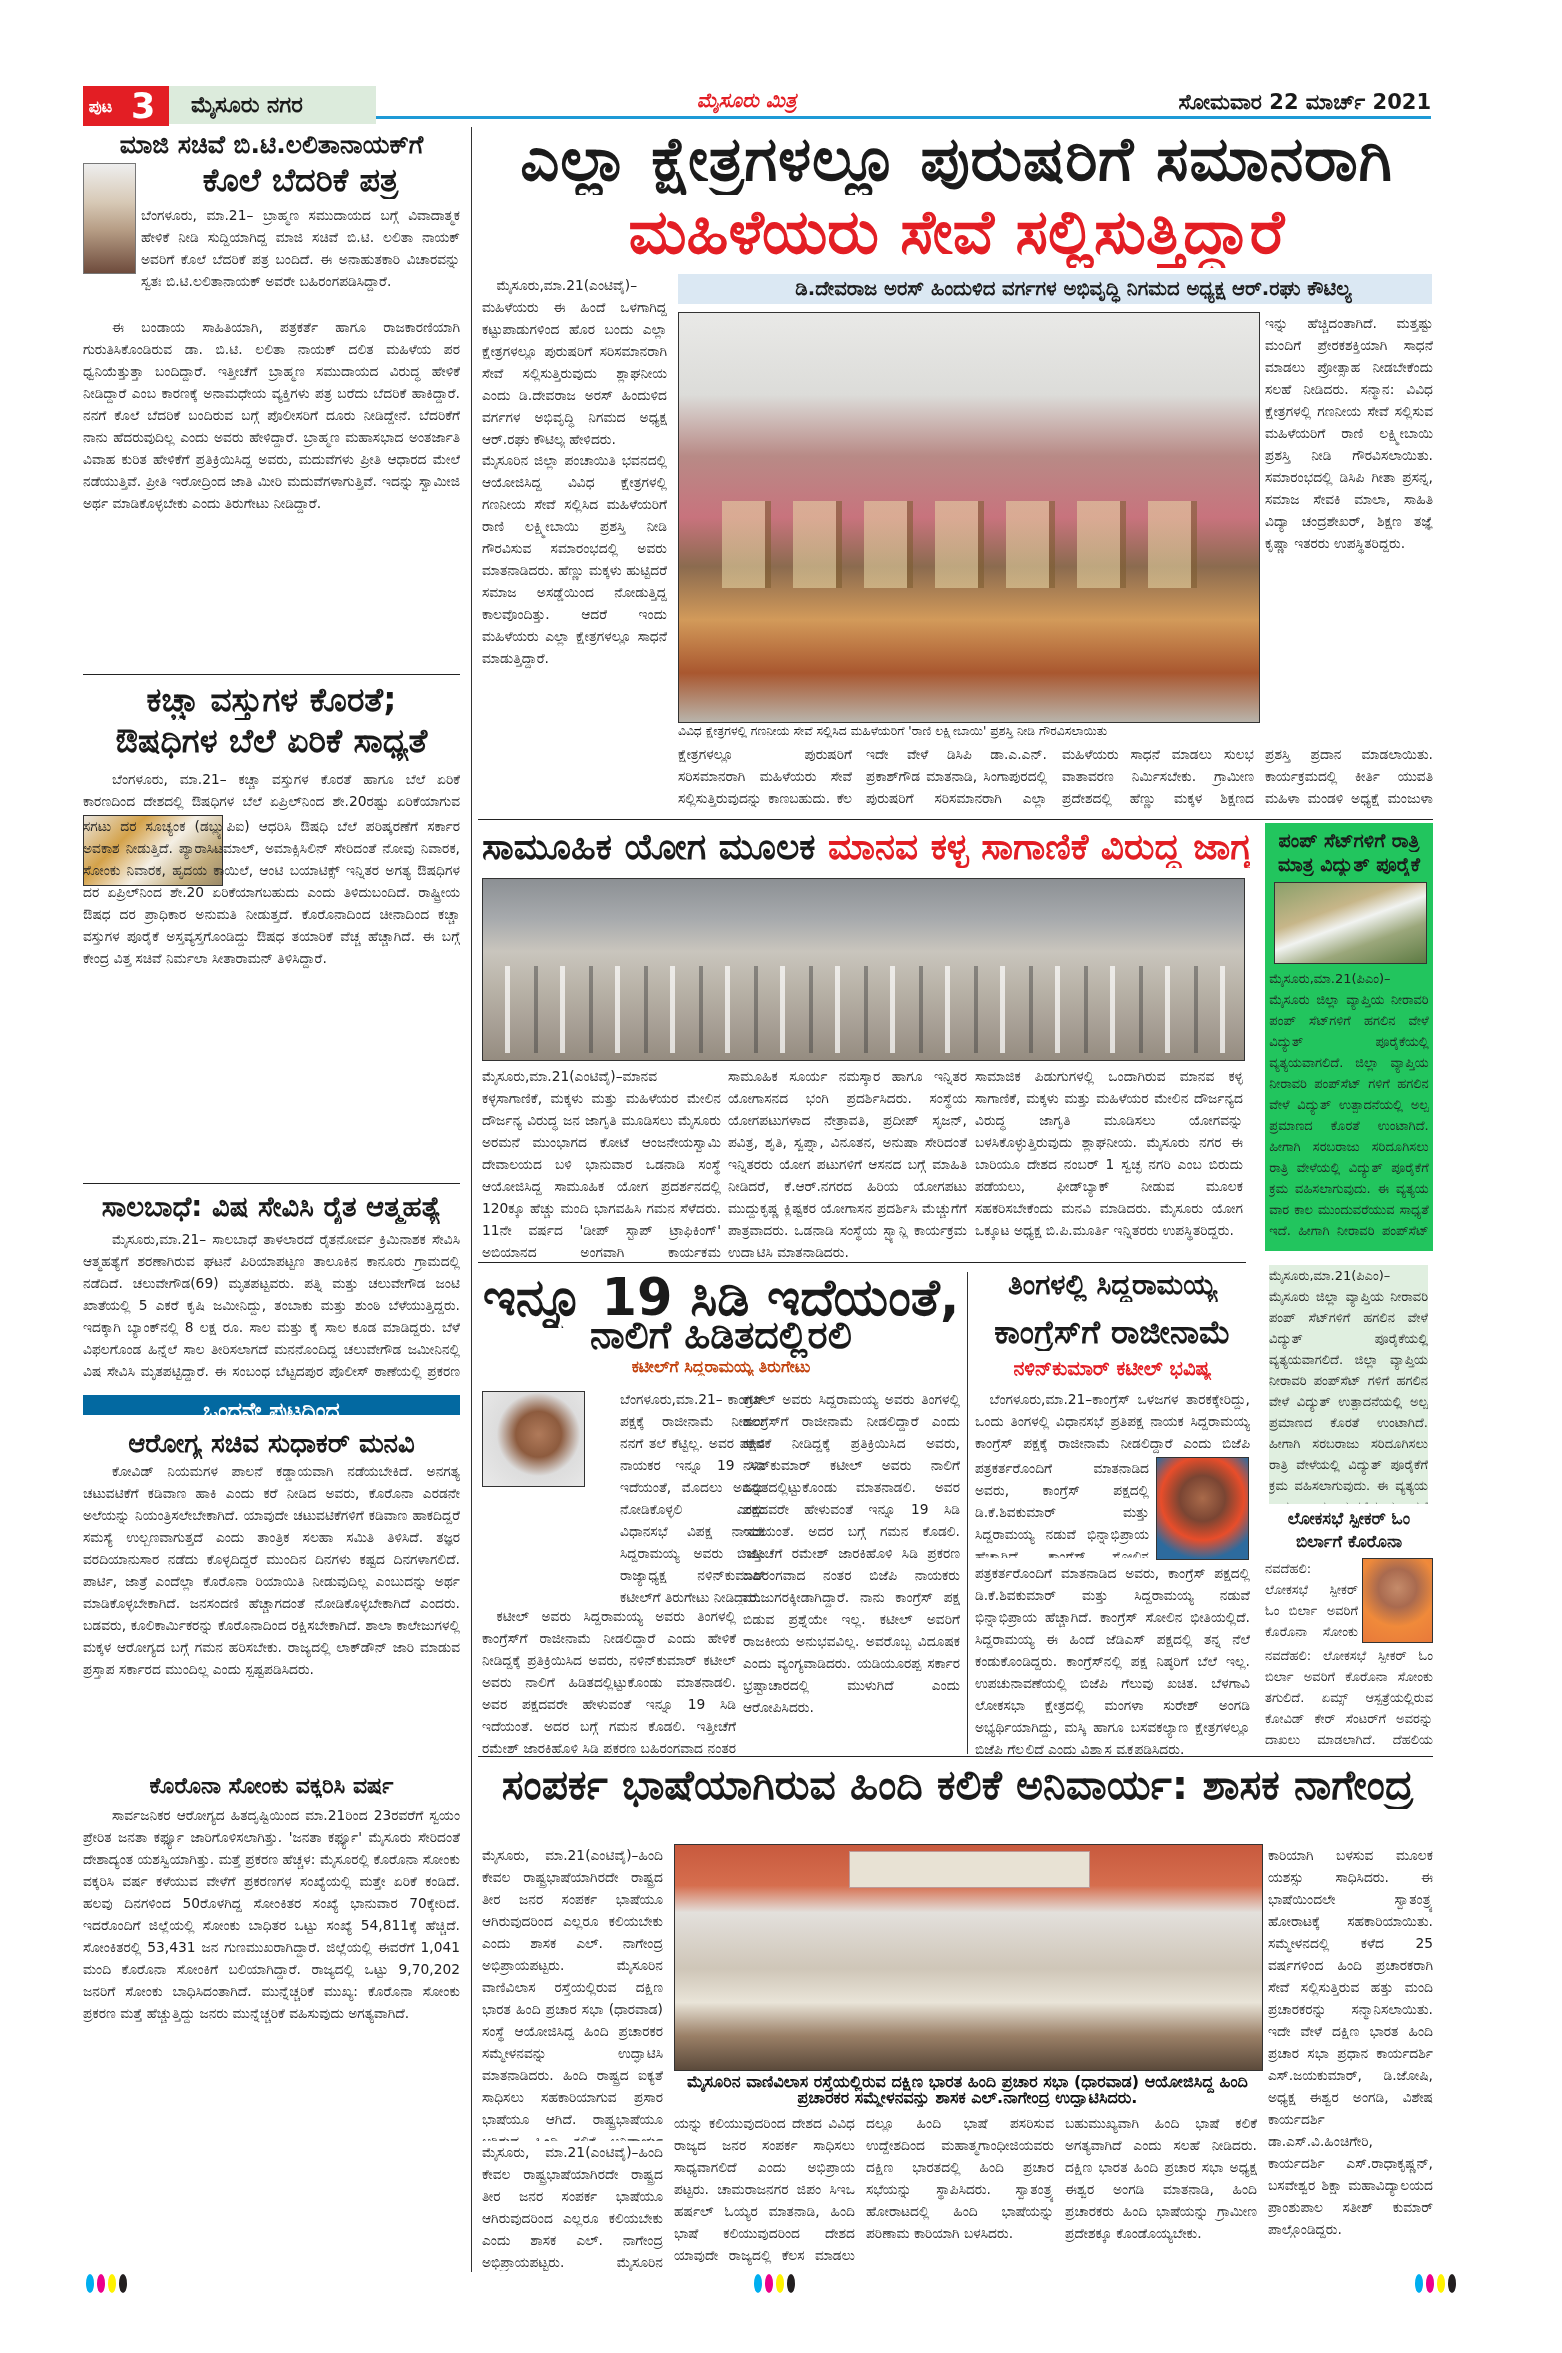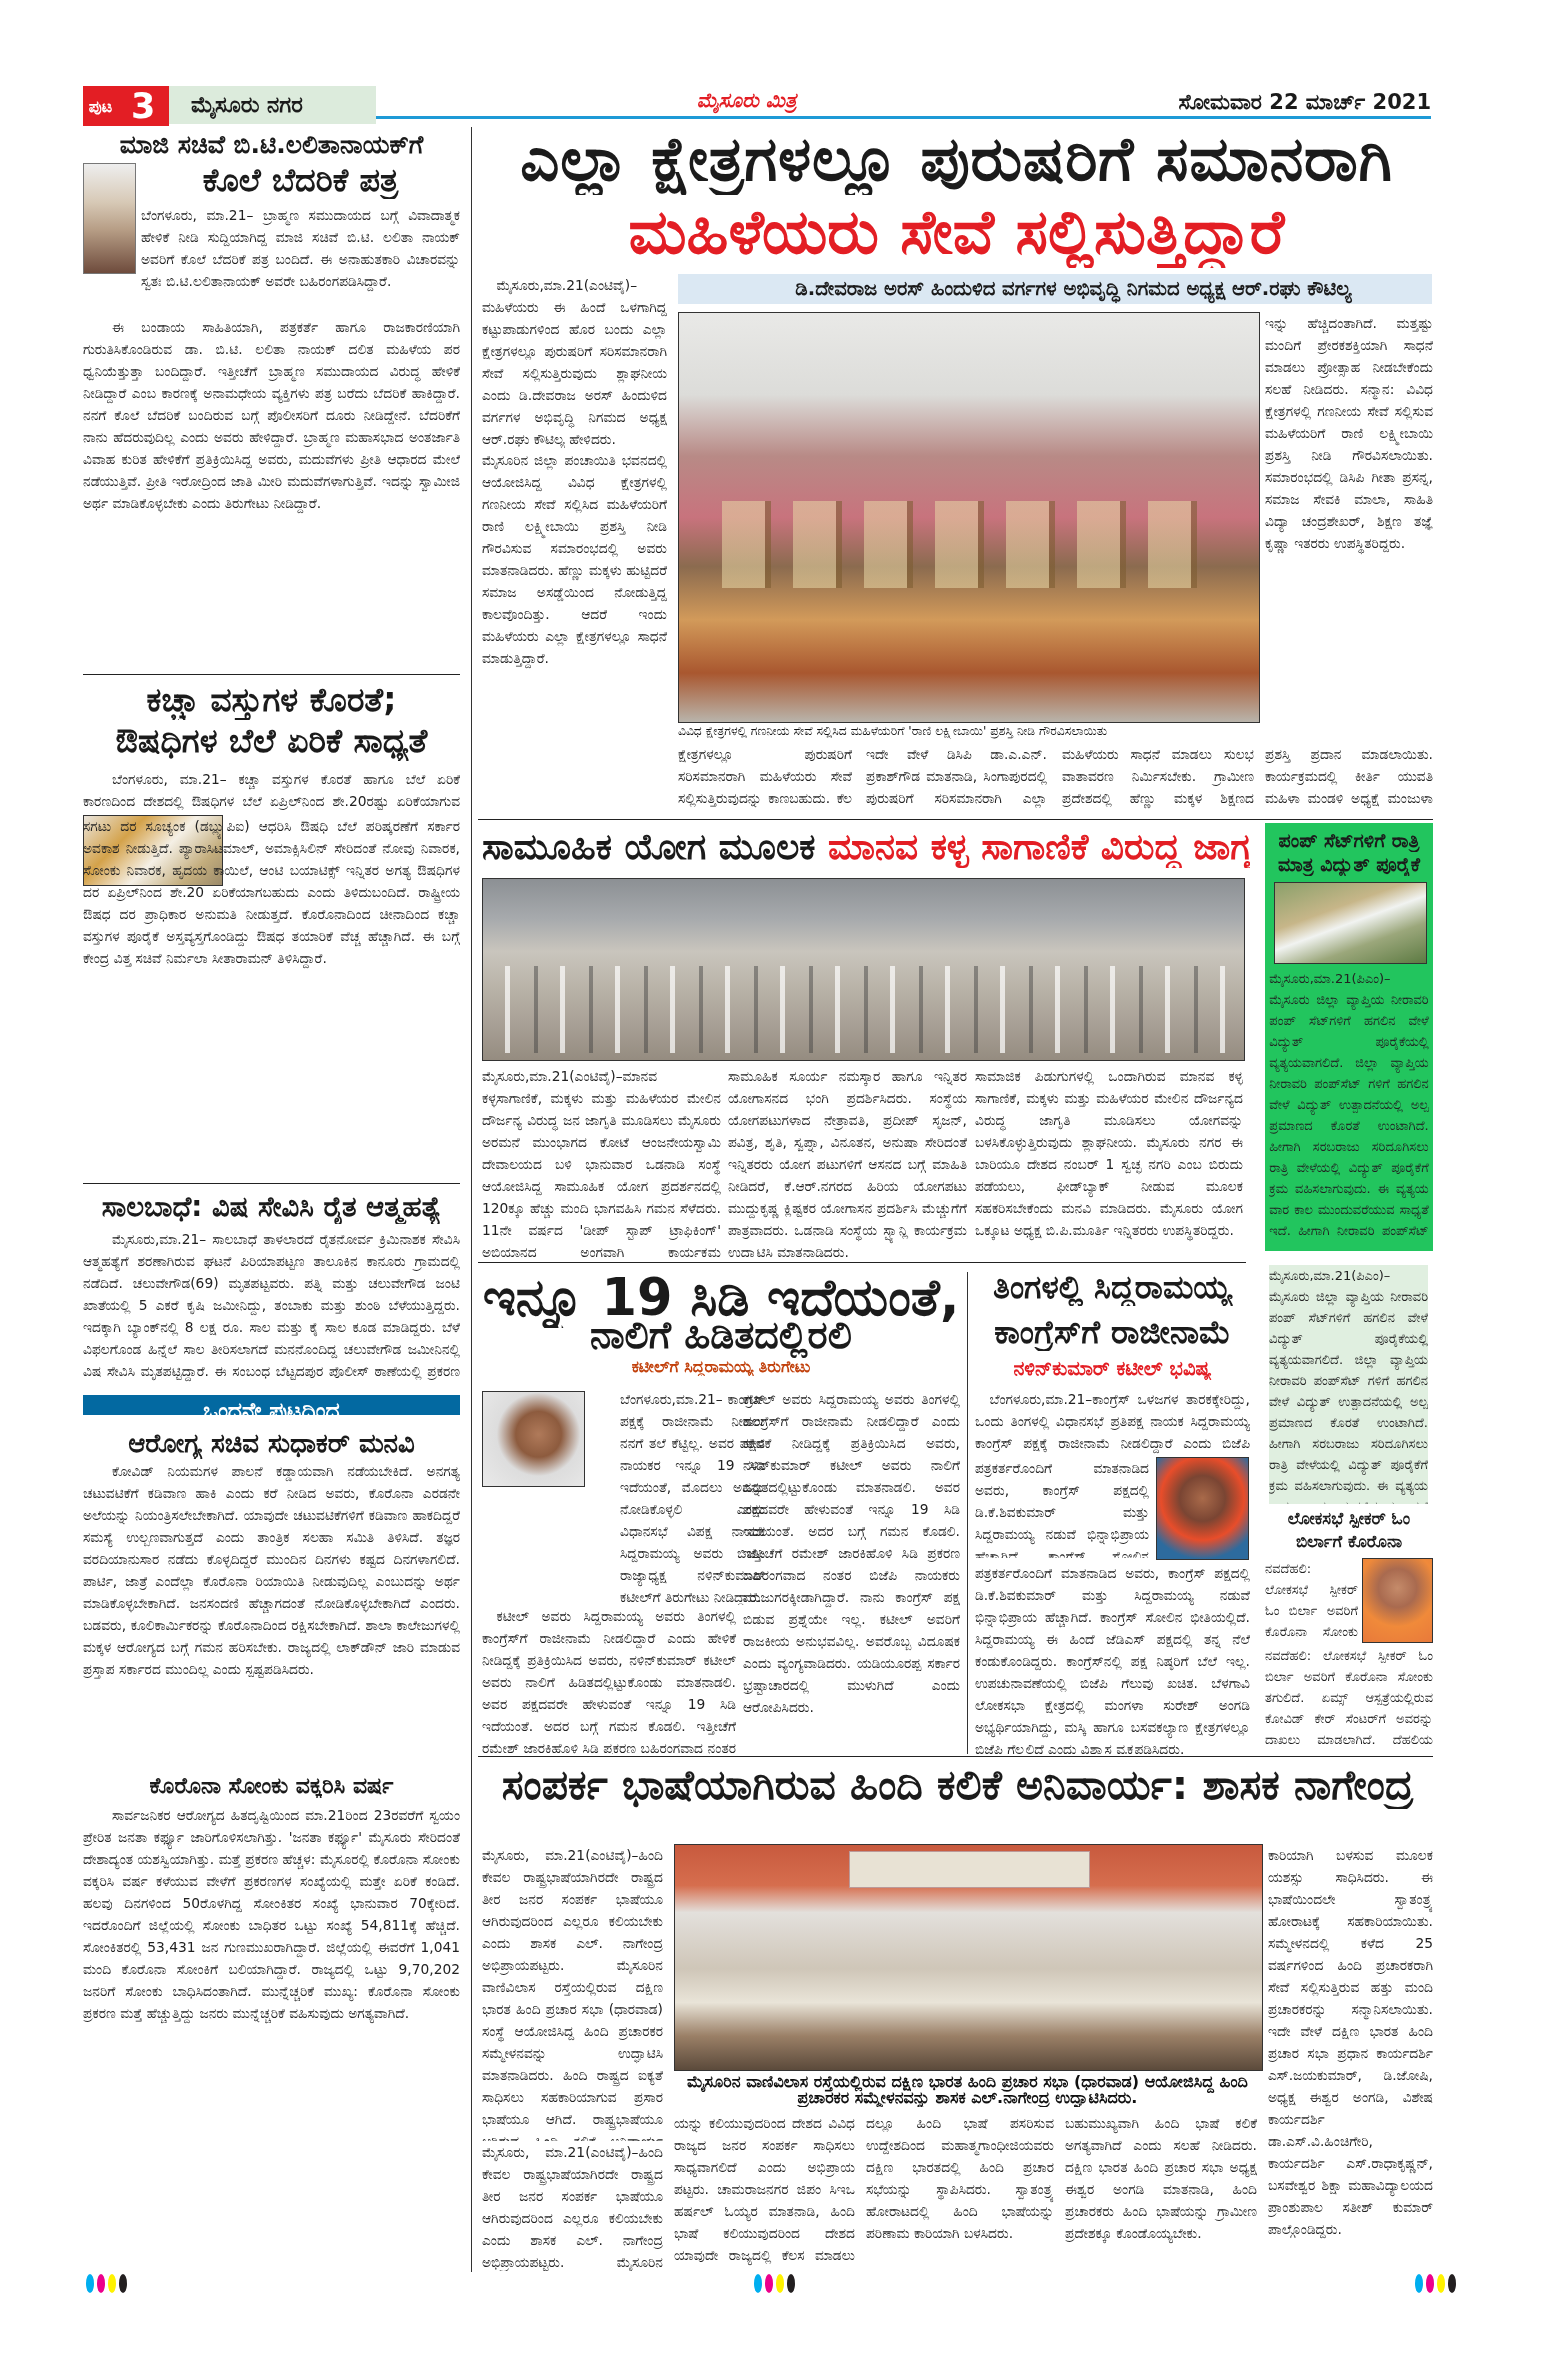--- a/index.html
+++ b/index.html
@@ -104,21 +104,21 @@
 <div class="abs hl" style="left:482px;top:1268px;width:478px;font-size:51px;">ಇನ್ನೂ 19 ಸಿಡಿ ಇದೆಯಂತೆ,</div>
 <div class="abs hl" style="left:482px;top:1313px;width:478px;font-size:38px;">ನಾಲಿಗೆ ಹಿಡಿತದಲ್ಲಿರಲಿ</div>
 <div class="abs hl red" style="left:482px;top:1357px;width:478px;font-size:16px;color:#c2410c;">ಕಟೀಲ್‌ಗೆ ಸಿದ್ದರಾಮಯ್ಯ ತಿರುಗೇಟು</div>
 <div class="photo" style="left:482px;top:1391px;width:101px;height:94px;background:radial-gradient(circle at 55% 45%,#b07a5a 0%,#8d5b3e 30%,#ddd 55%,#eaeaea 100%);"></div>
 <div class="abs bodytext" style="left:620px;top:1388px;width:145px;height:217px;">ಬೆಂಗಳೂರು,ಮಾ.21– ಕಾಂಗ್ರೆಸ್ ಪಕ್ಷಕ್ಕೆ ರಾಜೀನಾಮೆ ನೀಡಲು ನನಗೆ ತಲೆ ಕೆಟ್ಟಿಲ್ಲ. ಅವರ ಪಕ್ಷದ ನಾಯಕರ ಇನ್ನೂ 19 ಸಿಡಿ ಇದೆಯಂತೆ, ಮೊದಲು ಅದನ್ನು ನೋಡಿಕೊಳ್ಳಲಿ ಎಂದು ವಿಧಾನಸಭೆ ವಿಪಕ್ಷ ನಾಯಕ ಸಿದ್ದರಾಮಯ್ಯ ಅವರು ಬಿಜೆಪಿ ರಾಜ್ಯಾಧ್ಯಕ್ಷ ನಳಿನ್‌ಕುಮಾರ್ ಕಟೀಲ್‌ಗೆ ತಿರುಗೇಟು ನೀಡಿದ್ದಾರೆ.</div>
 <div class="abs bodytext" style="left:482px;top:1605px;width:254px;height:149px;text-indent:14.5px;">ಕಟೀಲ್ ಅವರು ಸಿದ್ದರಾಮಯ್ಯ ಅವರು ತಿಂಗಳಲ್ಲಿ ಕಾಂಗ್ರೆಸ್‌ಗೆ ರಾಜೀನಾಮೆ ನೀಡಲಿದ್ದಾರೆ ಎಂದು ಹೇಳಿಕೆ ನೀಡಿದ್ದಕ್ಕೆ ಪ್ರತಿಕ್ರಿಯಿಸಿದ ಅವರು, ನಳಿನ್‌ಕುಮಾರ್ ಕಟೀಲ್ ಅವರು ನಾಲಿಗೆ ಹಿಡಿತದಲ್ಲಿಟ್ಟುಕೊಂಡು ಮಾತನಾಡಲಿ. ಅವರ ಪಕ್ಷದವರೇ ಹೇಳುವಂತೆ ಇನ್ನೂ 19 ಸಿಡಿ ಇದೆಯಂತೆ. ಅದರ ಬಗ್ಗೆ ಗಮನ ಕೊಡಲಿ. ಇತ್ತೀಚೆಗೆ ರಮೇಶ್ ಜಾರಕಿಹೊಳಿ ಸಿಡಿ ಪ್ರಕರಣ ಬಹಿರಂಗವಾದ ನಂತರ ಬಿಜೆಪಿ ನಾಯಕರು ಮುಜುಗರಕ್ಕೀಡಾಗಿದ್ದಾರೆ. ನಾನು ಕಾಂಗ್ರೆಸ್ ಪಕ್ಷ ಬಿಡುವ ಪ್ರಶ್ನೆಯೇ ಇಲ್ಲ. ಕಟೀಲ್ ಅವರಿಗೆ ರಾಜಕೀಯ ಅನುಭವವಿಲ್ಲ. ಅವರೊಬ್ಬ ವಿದೂಷಕ ಎಂದು ವ್ಯಂಗ್ಯವಾಡಿದರು. ಯಡಿಯೂರಪ್ಪ ಸರ್ಕಾರ ಭ್ರಷ್ಟಾಚಾರದಲ್ಲಿ ಮುಳುಗಿದೆ ಎಂದು ಆರೋಪಿಸಿದರು.</div>
 <div class="abs bodytext" style="left:743px;top:1388px;width:217px;height:366px;">ಕಟೀಲ್ ಅವರು ಸಿದ್ದರಾಮಯ್ಯ ಅವರು ತಿಂಗಳಲ್ಲಿ ಕಾಂಗ್ರೆಸ್‌ಗೆ ರಾಜೀನಾಮೆ ನೀಡಲಿದ್ದಾರೆ ಎಂದು ಹೇಳಿಕೆ ನೀಡಿದ್ದಕ್ಕೆ ಪ್ರತಿಕ್ರಿಯಿಸಿದ ಅವರು, ನಳಿನ್‌ಕುಮಾರ್ ಕಟೀಲ್ ಅವರು ನಾಲಿಗೆ ಹಿಡಿತದಲ್ಲಿಟ್ಟುಕೊಂಡು ಮಾತನಾಡಲಿ. ಅವರ ಪಕ್ಷದವರೇ ಹೇಳುವಂತೆ ಇನ್ನೂ 19 ಸಿಡಿ ಇದೆಯಂತೆ. ಅದರ ಬಗ್ಗೆ ಗಮನ ಕೊಡಲಿ. ಇತ್ತೀಚೆಗೆ ರಮೇಶ್ ಜಾರಕಿಹೊಳಿ ಸಿಡಿ ಪ್ರಕರಣ ಬಹಿರಂಗವಾದ ನಂತರ ಬಿಜೆಪಿ ನಾಯಕರು ಮುಜುಗರಕ್ಕೀಡಾಗಿದ್ದಾರೆ. ನಾನು ಕಾಂಗ್ರೆಸ್ ಪಕ್ಷ ಬಿಡುವ ಪ್ರಶ್ನೆಯೇ ಇಲ್ಲ. ಕಟೀಲ್ ಅವರಿಗೆ ರಾಜಕೀಯ ಅನುಭವವಿಲ್ಲ. ಅವರೊಬ್ಬ ವಿದೂಷಕ ಎಂದು ವ್ಯಂಗ್ಯವಾಡಿದರು. ಯಡಿಯೂರಪ್ಪ ಸರ್ಕಾರ ಭ್ರಷ್ಟಾಚಾರದಲ್ಲಿ ಮುಳುಗಿದೆ ಎಂದು ಆರೋಪಿಸಿದರು.</div>
 
 <div class="vrule" style="left:967px;top:1272px;height:482px;width:0.7px;"></div>
 
-<div class="abs hl" style="left:975px;top:1268px;width:275px;font-size:32px;">ತಿಂಗಳಲ್ಲಿ ಸಿದ್ದರಾಮಯ್ಯ</div>
+<div class="abs hl" style="left:975px;top:1268px;width:275px;font-size:28px;">ತಿಂಗಳಲ್ಲಿ ಸಿದ್ದರಾಮಯ್ಯ</div>
 <div class="abs hl" style="left:975px;top:1313px;width:275px;font-size:32px;">ಕಾಂಗ್ರೆಸ್‌ಗೆ ರಾಜೀನಾಮೆ</div>
 <div class="abs hl red" style="left:975px;top:1357px;width:275px;font-size:19.6px;color:#e31e24;">ನಳಿನ್‌ಕುಮಾರ್ ಕಟೀಲ್ ಭವಿಷ್ಯ</div>
 <div class="abs bodytext" style="left:975px;top:1388px;width:275px;height:69px;text-indent:14.5px;">ಬೆಂಗಳೂರು,ಮಾ.21–ಕಾಂಗ್ರೆಸ್ ಒಳಜಗಳ ತಾರಕಕ್ಕೇರಿದ್ದು, ಒಂದು ತಿಂಗಳಲ್ಲಿ ವಿಧಾನಸಭೆ ಪ್ರತಿಪಕ್ಷ ನಾಯಕ ಸಿದ್ದರಾಮಯ್ಯ ಕಾಂಗ್ರೆಸ್ ಪಕ್ಷಕ್ಕೆ ರಾಜೀನಾಮೆ ನೀಡಲಿದ್ದಾರೆ ಎಂದು ಬಿಜೆಪಿ ರಾಜ್ಯಾಧ್ಯಕ್ಷ ನಳಿನ್‌ಕುಮಾರ್ ಕಟೀಲ್ ಭವಿಷ್ಯ ನುಡಿದಿದ್ದಾರೆ.</div>
 <div class="photo" style="left:1156px;top:1457px;width:91px;height:101px;background:radial-gradient(circle at 50% 40%,#a96a4a 0%,#7a4533 30%,#e84d2a 55%,#2d6b9e 80%);"></div>
 <div class="abs bodytext" style="left:975px;top:1457px;width:174px;height:101px;">ಪತ್ರಕರ್ತರೊಂದಿಗೆ ಮಾತನಾಡಿದ ಅವರು, ಕಾಂಗ್ರೆಸ್ ಪಕ್ಷದಲ್ಲಿ ಡಿ.ಕೆ.ಶಿವಕುಮಾರ್ ಮತ್ತು ಸಿದ್ದರಾಮಯ್ಯ ನಡುವೆ ಭಿನ್ನಾಭಿಪ್ರಾಯ ಹೆಚ್ಚಾಗಿದೆ. ಕಾಂಗ್ರೆಸ್ ಸೋಲಿನ ಭೀತಿಯಲ್ಲಿದೆ. ಸಿದ್ದರಾಮಯ್ಯ ಈ ಹಿಂದೆ ಜೆಡಿಎಸ್ ಪಕ್ಷದಲ್ಲಿ ತನ್ನ ನೆಲೆ ಕಂಡುಕೊಂಡಿದ್ದರು. ಕಾಂಗ್ರೆಸ್‌ನಲ್ಲಿ ಪಕ್ಷ ನಿಷ್ಠರಿಗೆ ಬೆಲೆ ಇಲ್ಲ. ಉಪಚುನಾವಣೆಯಲ್ಲಿ ಬಿಜೆಪಿ ಗೆಲುವು ಖಚಿತ. ಬೆಳಗಾವಿ ಲೋಕಸಭಾ ಕ್ಷೇತ್ರದಲ್ಲಿ ಮಂಗಳಾ ಸುರೇಶ್ ಅಂಗಡಿ ಅಭ್ಯರ್ಥಿಯಾಗಿದ್ದು, ಮಸ್ಕಿ ಹಾಗೂ ಬಸವಕಲ್ಯಾಣ ಕ್ಷೇತ್ರಗಳಲ್ಲೂ ಬಿಜೆಪಿ ಗೆಲ್ಲಲಿದೆ ಎಂದು ವಿಶ್ವಾಸ ವ್ಯಕ್ತಪಡಿಸಿದರು.</div>
 <div class="abs bodytext" style="left:975px;top:1562px;width:275px;height:192px;">ಪತ್ರಕರ್ತರೊಂದಿಗೆ ಮಾತನಾಡಿದ ಅವರು, ಕಾಂಗ್ರೆಸ್ ಪಕ್ಷದಲ್ಲಿ ಡಿ.ಕೆ.ಶಿವಕುಮಾರ್ ಮತ್ತು ಸಿದ್ದರಾಮಯ್ಯ ನಡುವೆ ಭಿನ್ನಾಭಿಪ್ರಾಯ ಹೆಚ್ಚಾಗಿದೆ. ಕಾಂಗ್ರೆಸ್ ಸೋಲಿನ ಭೀತಿಯಲ್ಲಿದೆ. ಸಿದ್ದರಾಮಯ್ಯ ಈ ಹಿಂದೆ ಜೆಡಿಎಸ್ ಪಕ್ಷದಲ್ಲಿ ತನ್ನ ನೆಲೆ ಕಂಡುಕೊಂಡಿದ್ದರು. ಕಾಂಗ್ರೆಸ್‌ನಲ್ಲಿ ಪಕ್ಷ ನಿಷ್ಠರಿಗೆ ಬೆಲೆ ಇಲ್ಲ. ಉಪಚುನಾವಣೆಯಲ್ಲಿ ಬಿಜೆಪಿ ಗೆಲುವು ಖಚಿತ. ಬೆಳಗಾವಿ ಲೋಕಸಭಾ ಕ್ಷೇತ್ರದಲ್ಲಿ ಮಂಗಳಾ ಸುರೇಶ್ ಅಂಗಡಿ ಅಭ್ಯರ್ಥಿಯಾಗಿದ್ದು, ಮಸ್ಕಿ ಹಾಗೂ ಬಸವಕಲ್ಯಾಣ ಕ್ಷೇತ್ರಗಳಲ್ಲೂ ಬಿಜೆಪಿ ಗೆಲ್ಲಲಿದೆ ಎಂದು ವಿಶ್ವಾಸ ವ್ಯಕ್ತಪಡಿಸಿದರು.</div>
 
 <div class="abs" style="left:1265px;top:1261px;width:168px;height:486px;background:#fff;">
   <div class="hl" style="font-size:16.7px;margin-top:246px;">ಲೋಕಸಭೆ ಸ್ಪೀಕರ್ ಓಂ</div>
   <div class="hl" style="font-size:16.7px;">ಬಿರ್ಲಾಗೆ ಕೊರೊನಾ</div>

